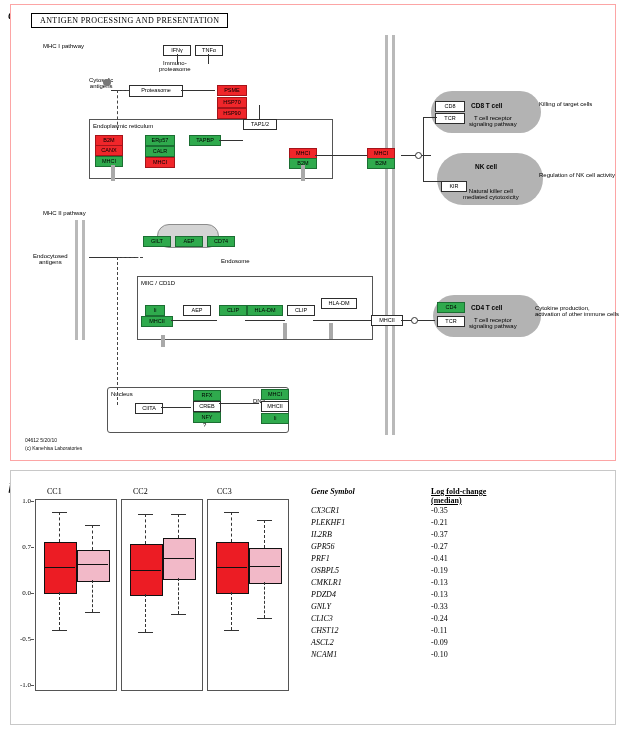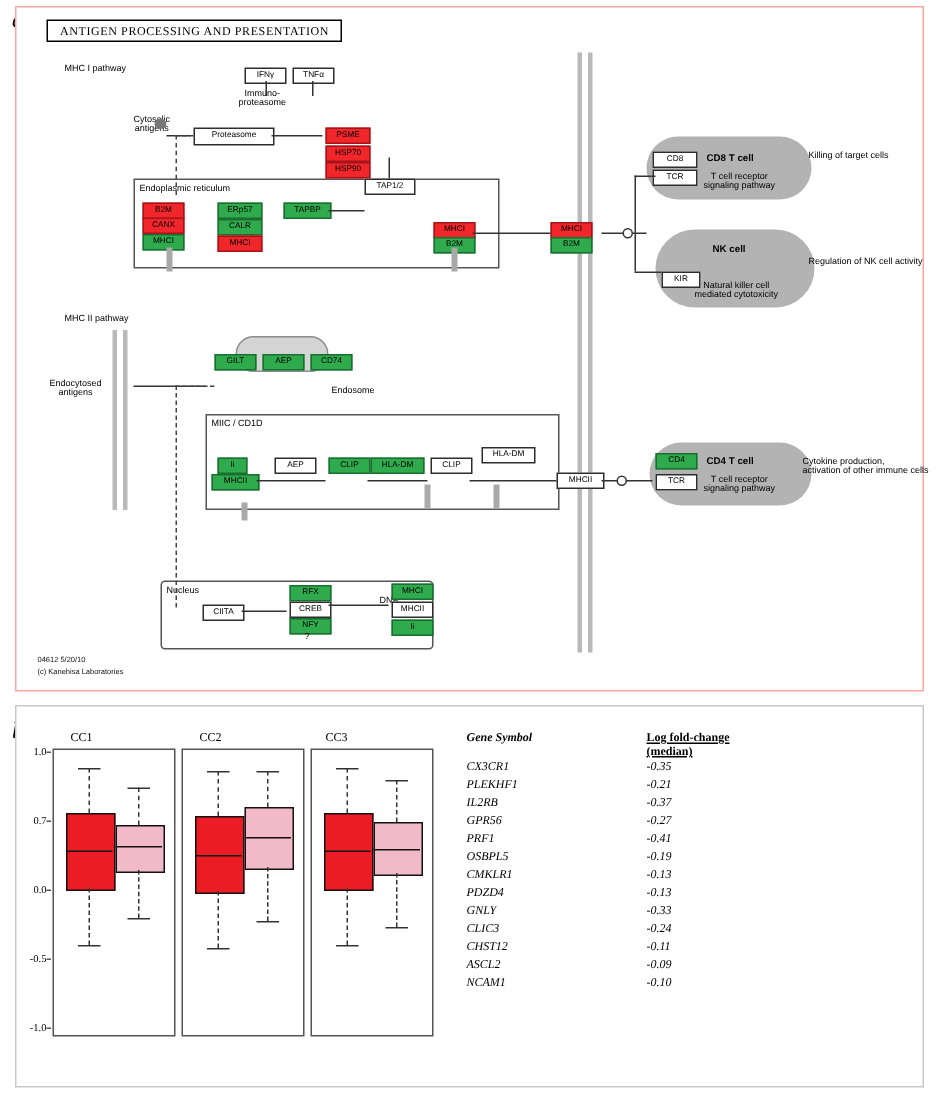--- a/index.html
+++ b/index.html
@@ -41,21 +41,21 @@
   .wh{position:absolute;border-left:1px dashed #333;width:0;}
   .cap{position:absolute;background:#333;height:1px;}
 
   .table-area{position:absolute;left:300px;top:16px;width:300px;}
   .tbl-title{font-size:8px;font-weight:bold;font-family:"Liberation Serif",serif;line-height:1.35;margin-bottom:14px;}
   .tbl-head{display:flex;font-size:8px;font-family:"Liberation Serif",serif;font-style:italic;font-weight:bold;}
   .tbl-head .c1{width:120px;}
   .tbl-head .c2{width:120px;font-style:normal;font-weight:bold;text-decoration:underline;}
   .tbl-row{display:flex;font-size:8px;font-family:"Liberation Serif",serif;line-height:1.5;}
   .tbl-row .c1{width:120px;font-style:italic;}
-  .tbl-row .c2{width:120px;font-style:italic;}
+  .tbl-row .c2{width:120px;}
 </style>
 </head>
 <body>
 
 <div id="root">
 
   <div class="panel-letter" style="left:8px;top:6px;">a</div>
   <div class="panel-a">
 
     <div class="kegg-title">ANTIGEN PROCESSING AND PRESENTATION</div>

